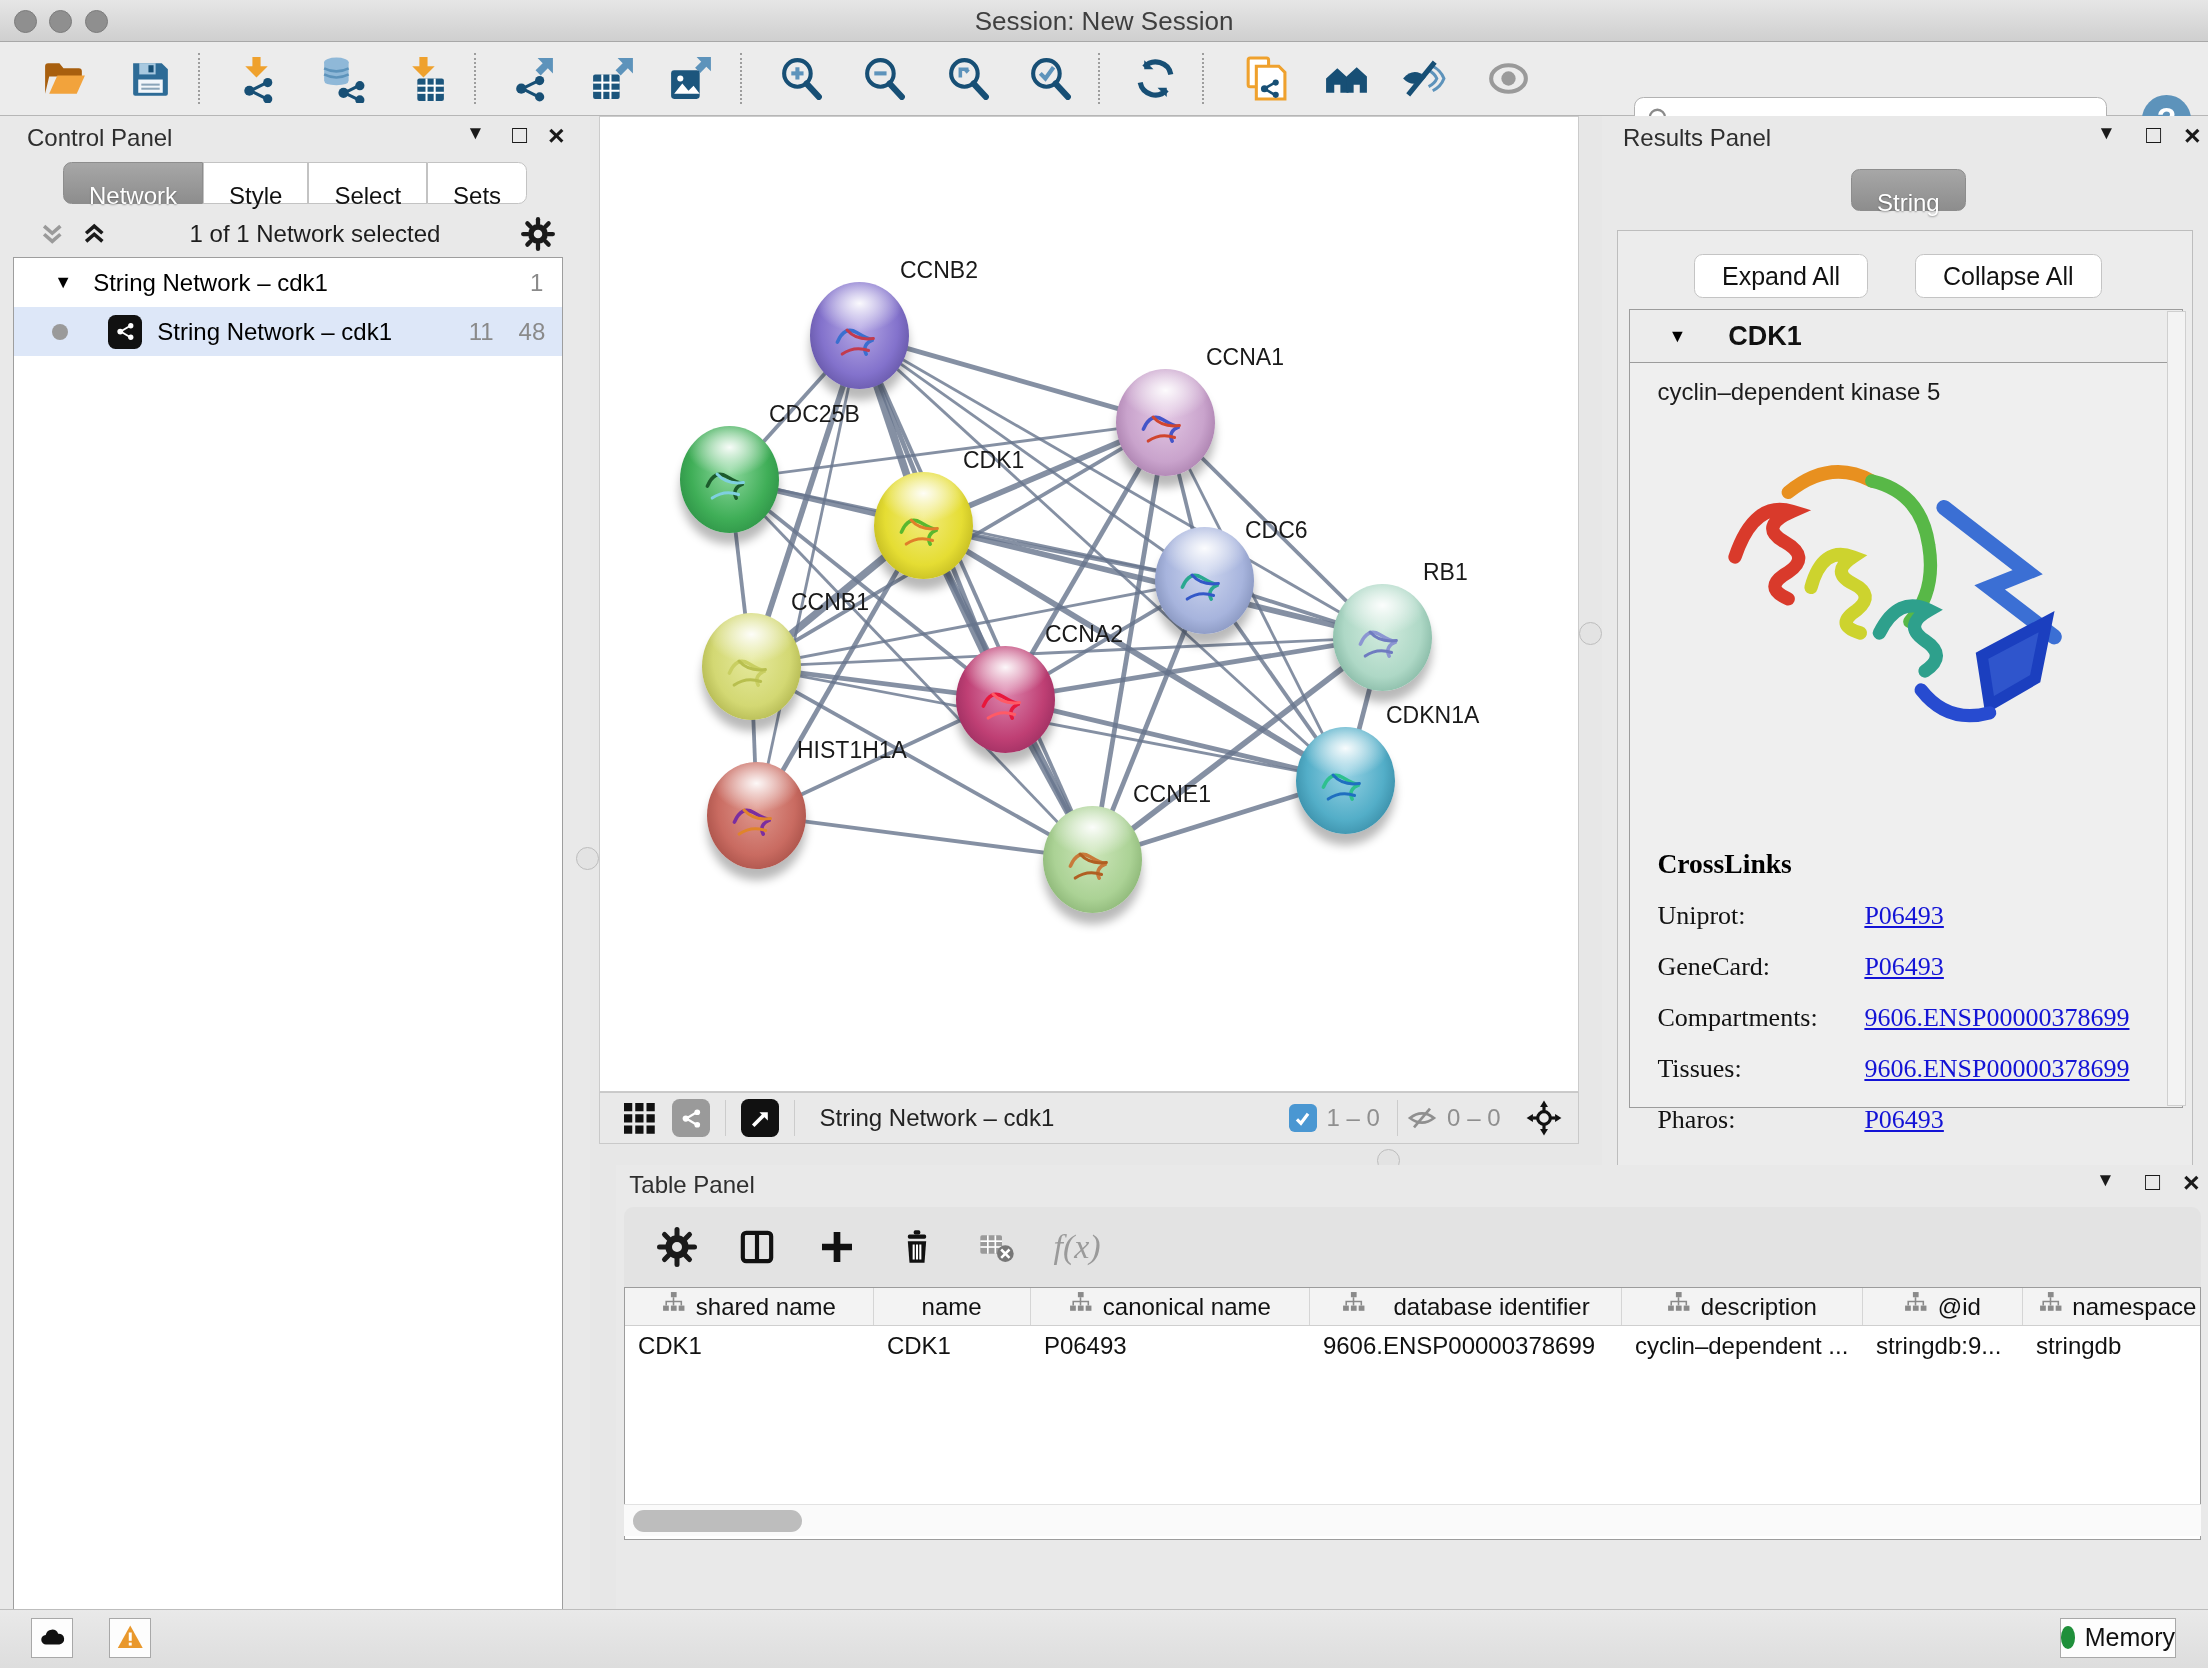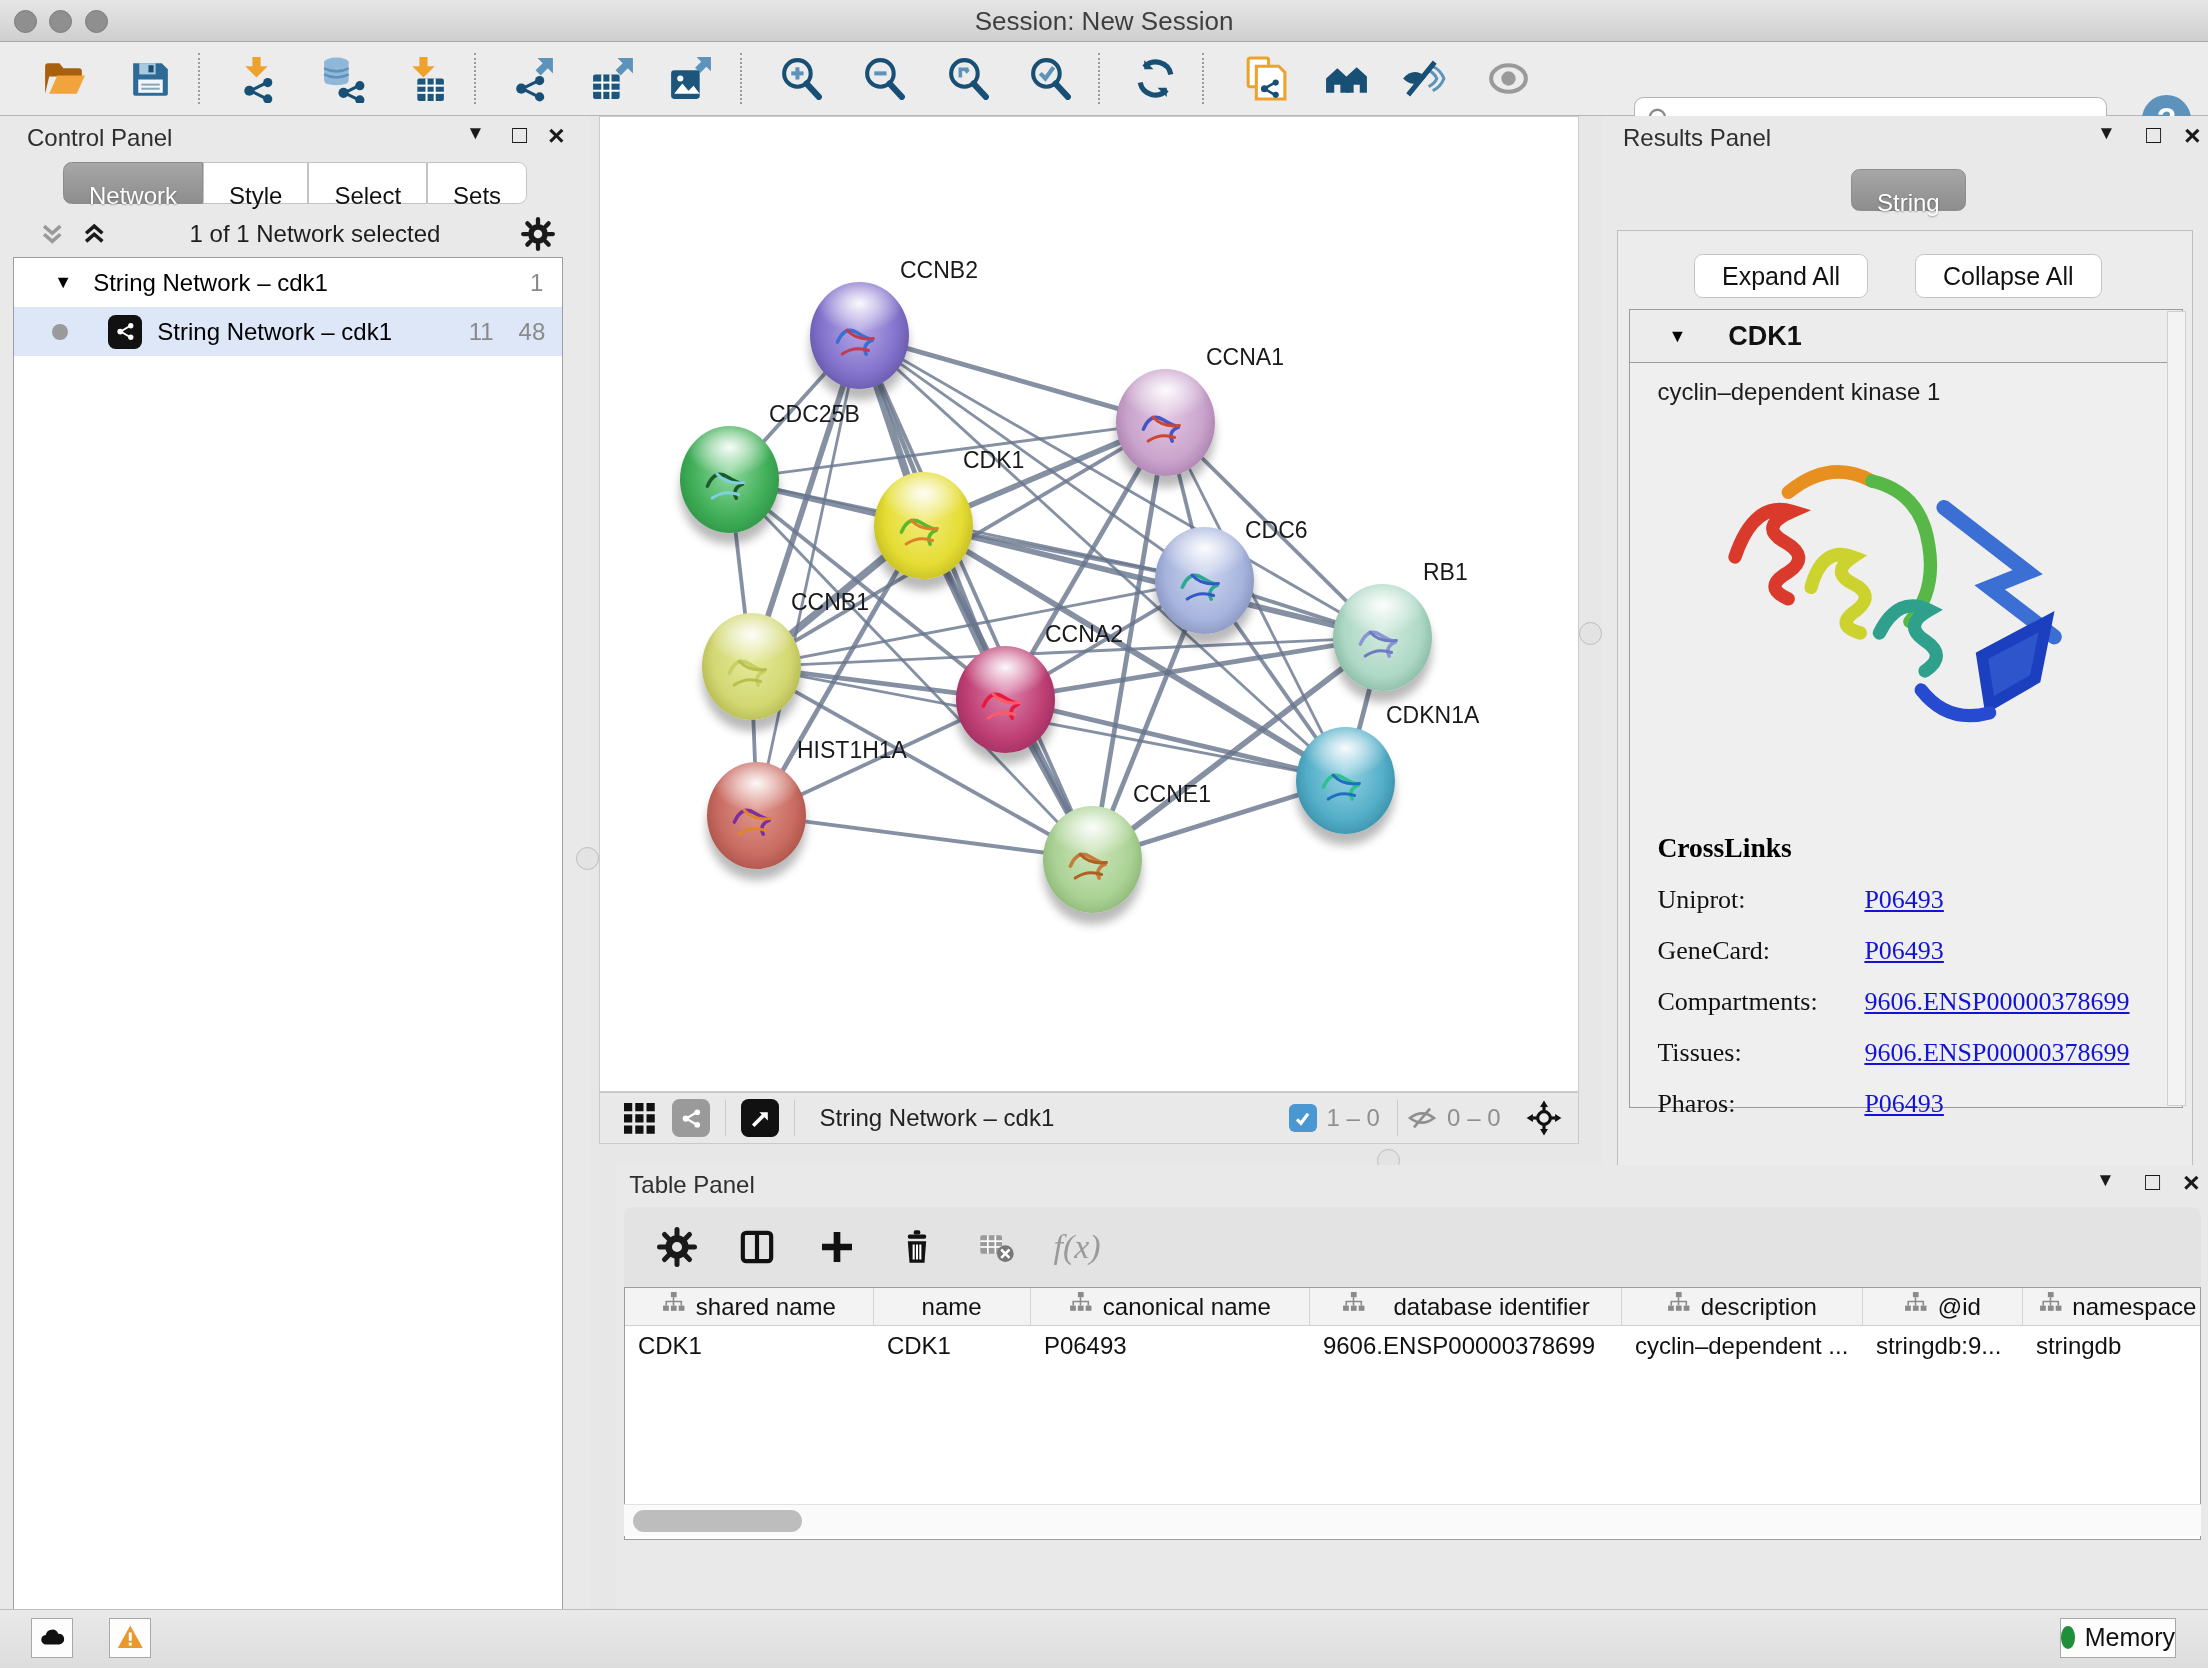--- a/index.html
+++ b/index.html
@@ -53,21 +53,21 @@
 
   
   #results-panel { left:1602px; top:116px; width:607px; height:1049px; background:#e9e9e9; }
   #rp-outer { left:15px; top:114px; width:576px; height:1004px; background:#ececec; border:1.9px solid #bdbdbd; }
   .rp-btn { height:44px; line-height:42px; padding:0 27px; font-size:25px; background:#fff; border:1.9px solid #c4c4c4; border-radius:8.6px; color:#111; }
   #gene-box { left:11.4px; top:78px; width:554px; height:799px; border:1.9px solid #9c9c9c; background:#efefef; }
   #gene-head { height:53px; border-bottom:1.9px solid #9c9c9c; background:#ececec; display:flex; align-items:center; }
   #gene-sym { font-size:27px; font-weight:bold; color:#111; margin-left:42px; }
   #gene-desc { margin:15px 0 0 27px; font-size:24px; color:#1c1c1c; }
   .serif { font-family:"Liberation Serif", serif; }
-  #crosslinks { left:27px; top:522px; }
+  #crosslinks { left:27px; top:538px; }
   #cl-head { font-size:27.6px; font-weight:bold; color:#000; }
   .cl-row { display:flex; margin-top:21px; font-size:26px; }
   .cl-label { width:207px; color:#111; }
   .cl-link { color:#1313d6; text-decoration:underline; }
   #rp-scroll { right:5.7px; top:80px; width:19px; height:795px; background:#f3f3f3; border:1px solid #cfcfcf; }
 
   
   #table-panel { left:616px; top:1165px; width:1592px; height:444px; background:#e9e9e9; }
   #tp-toolbar { left:7.6px; top:42px; width:1577px; height:80px; background:#e3e3e3; border-radius:9.5px 9.5px 0 0; display:flex; align-items:center; }
   .tp-ic { width:53px; height:53px; margin-left:27px; display:flex; align-items:center; justify-content:center; }
@@ -573,21 +573,21 @@
 
     <div id="rp-outer" class="abs">
       <div class="rp-btn abs" style="left:76px; top:23px">Expand All</div>
       <div class="rp-btn abs" style="left:297px; top:23px">Collapse All</div>
 
       <div id="gene-box" class="abs">
         <div id="gene-head">
           <span style="margin-left:38px; font-size:18px">▼</span>
           <span id="gene-sym">CDK1</span>
         </div>
-        <div id="gene-desc">cyclin–dependent kinase 1</div>
+        <div id="gene-desc">cyclin–dependent kinase 5</div>
 
         <svg class="abs" style="left:67px; top:95px" width="399" height="380" viewBox="0 0 210 200">
           <g fill="none" stroke-linecap="round">
             <path d="M20 80 q10-30 30-24 q-18 8 -4 16 q14 8 2 16 q-14 8 0 14" stroke="#d93a2b" stroke-width="7"></path>
             <path d="M48 46 q22-18 44 -6" stroke="#e8901f" stroke-width="7"></path>
             <path d="M60 96 q6-22 22-16 q-12 8 0 14 q12 6 2 14 q-12 8 2 12" stroke="#cdd32e" stroke-width="7"></path>
             <path d="M92 40 q26 6 30 34 q4 24-10 40" stroke="#58b847" stroke-width="7"></path>
             <path d="M96 120 q10-20 26-12 q-14 8 -2 16 q12 8 0 16" stroke="#2ea08c" stroke-width="7"></path>
             <path d="M130 54 l44 34 -20 8 34 26" stroke="#3b6fd4" stroke-width="8"></path>
             <path d="M150 132 l34-18 -6 30 -24 14 z" stroke="#1b3fbf" stroke-width="6" fill="#2f55cc"></path>

